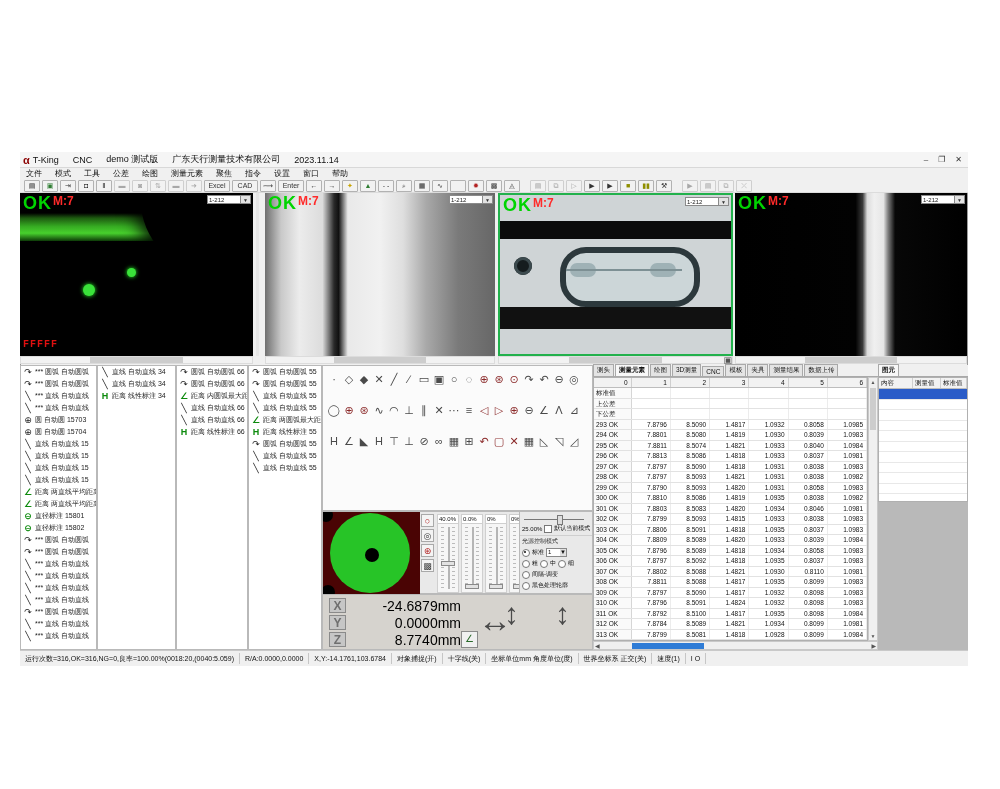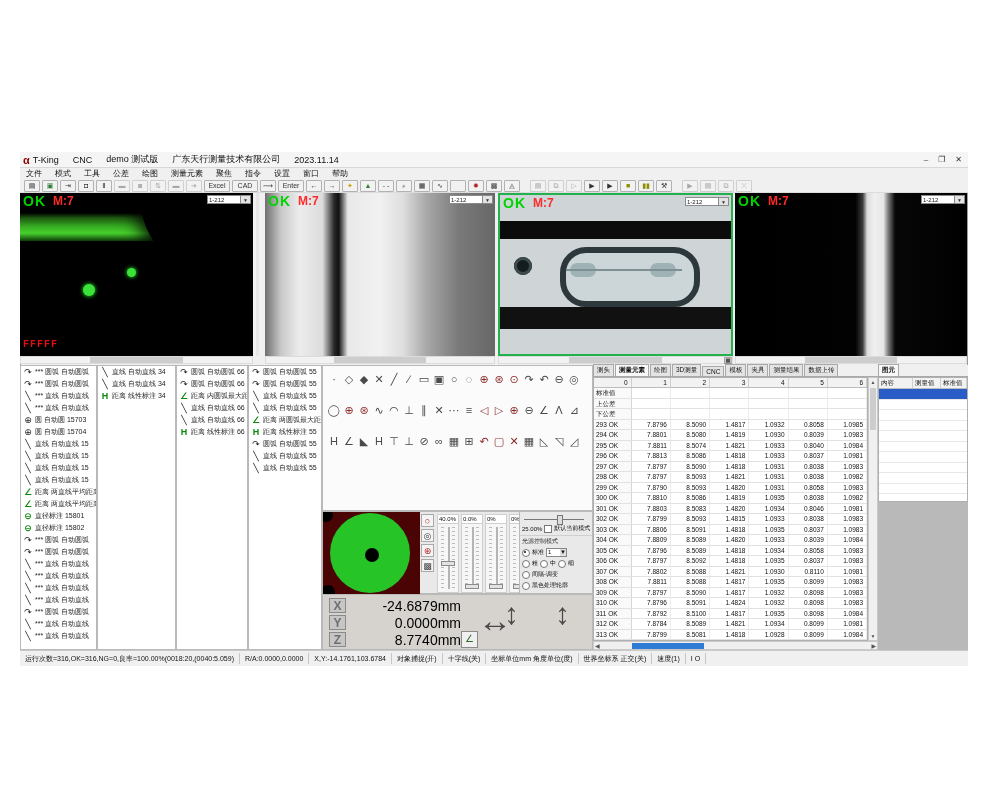--- a/index.html
+++ b/index.html
@@ -28,21 +28,21 @@
   .tb.wide{min-width:26px;}
   .tbsep{width:6px;}
   
   .cam{top:193px;height:163px;background:#000;overflow:hidden;box-sizing:border-box;}
   #cam1{left:20px;width:233px;}
   #cam2{left:265px;width:230px;
         background:linear-gradient(90deg,#6f6f6f 0%,#c9c9c9 7%,#ececec 15%,#dcdcdc 25%,#2a2a2a 30%,#101010 32%,#e9e9e9 36%,#f1f1f1 50%,#dedede 60%,#a9a9a9 70%,#7a7a7a 84%,#676767 100%);}
   #cam3{left:498px;width:235px;background:#cfd4d6;border:2px solid #22b14c;}
   #cam4{left:735px;width:232px;
         background:linear-gradient(90deg,#000 0%,#020202 52%,#3a3a3a 55%,#dcdcdc 57%,#f0f0f0 60%,#e6e6e6 64%,#7e7e7e 66%,#070707 69%,#000 100%);}
-  .cam .ok{position:absolute;left:3px;top:0px;font-size:14px;font-weight:bold;color:#00d400;letter-spacing:1px;text-align:center;}
+  .cam .ok{position:absolute;left:3px;top:0px;font-size:18px;font-weight:bold;color:#00d400;letter-spacing:1px;text-align:center;}
   .cam .m7{position:absolute;left:33px;top:1px;font-size:12px;font-weight:bold;color:#ff2a2a;}
   .camdd{position:absolute;right:2px;top:2px;height:9px;display:flex;}
   .camdd .ddtxt{background:#fff;border:1px solid #8a8a8a;font-size:6px;line-height:8px;width:30px;padding:0 1px;color:#222;}
   .camdd .ddbtn{background:#e3e3e3;border:1px solid #8a8a8a;border-left:0;width:9px;font-size:5px;line-height:8px;text-align:center;color:#333;}
   
   .band{position:absolute;left:0;top:20px;width:100%;height:28px;
         background:linear-gradient(180deg,rgba(20,60,10,0) 0%,#1d5a10 18%,#36ab22 48%,#47d02d 72%,#0d3a07 100%);}
   .dome{position:absolute;left:52%;top:-62px;width:140px;height:140px;border-radius:50%;background:#000;box-shadow:0 0 18px 6px rgba(0,0,0,.9);}
   .gdot1{position:absolute;left:27%;top:56%;width:12px;height:12px;border-radius:50%;background:#3ae23a;box-shadow:0 0 4px #2aff2a;}
   .gdot2{position:absolute;left:46%;top:46%;width:9px;height:9px;border-radius:50%;background:#3ae23a;box-shadow:0 0 4px #2aff2a;}

